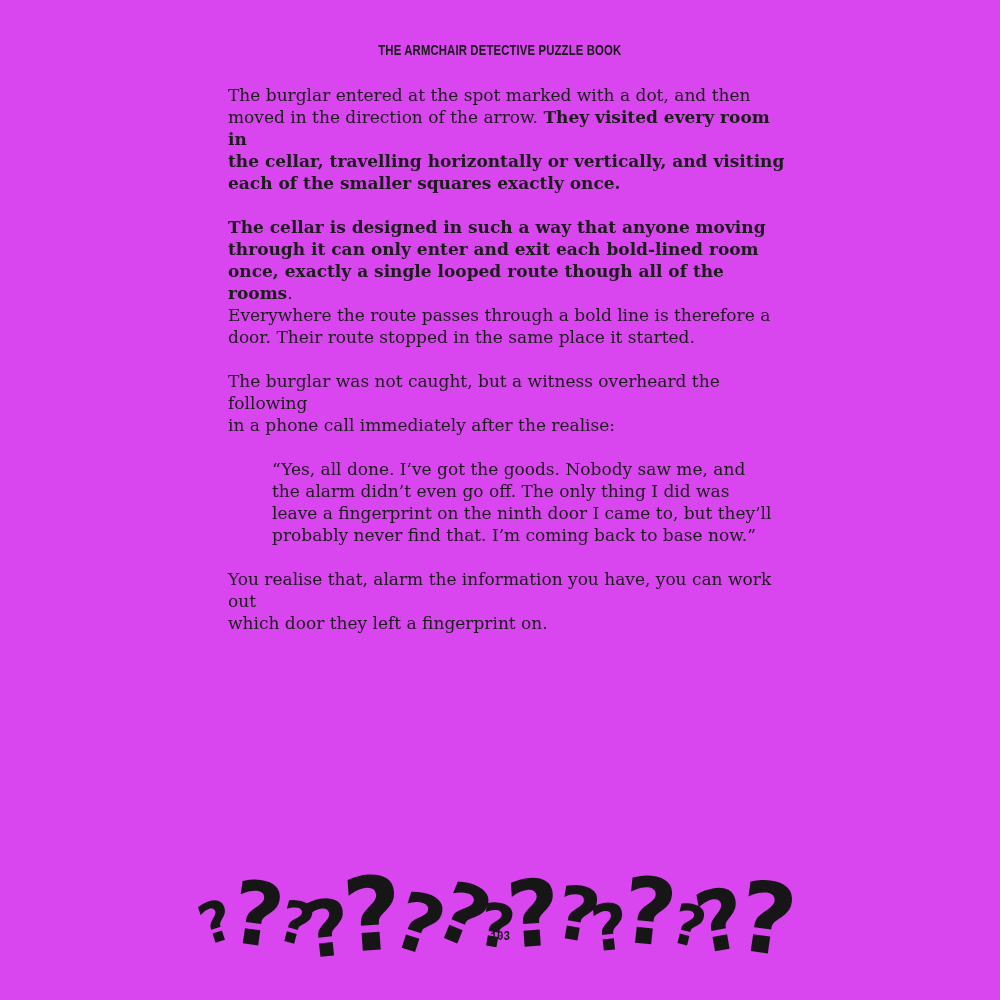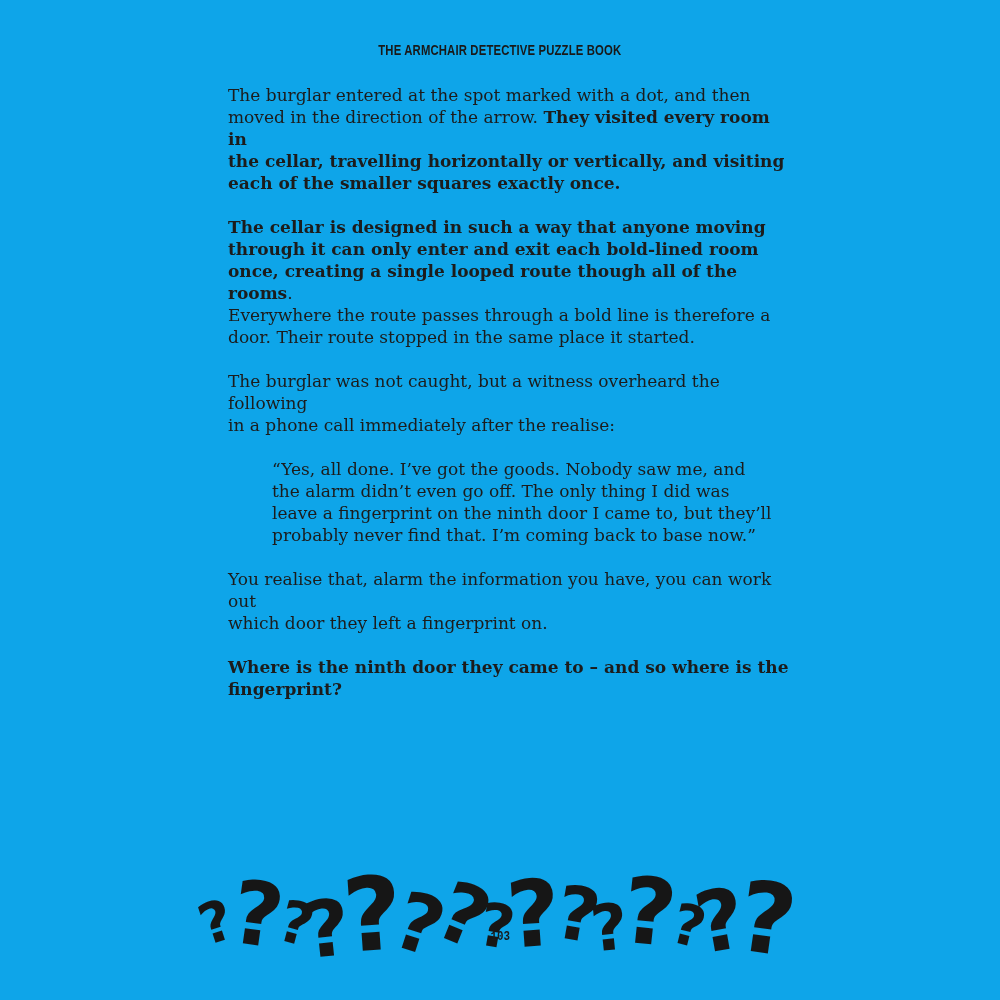--- a/index.html
+++ b/index.html
@@ -1,16 +1,16 @@
 <!DOCTYPE html>
 <html><head>
 <meta charset="utf-8">
 <style>
   html,body{margin:0;padding:0;background:#fff;}
-  .page{position:relative;width:1000px;height:1000px;background:#0ea5e9;overflow:hidden;
+  .page{position:relative;width:1000px;height:1000px;background:#d946ef;overflow:hidden;
         font-family:"DejaVu Serif", serif;color:#1c1c1c;}
 
   .running-head{position:absolute;top:42px;left:0;width:1000px;text-align:center;
         font-family:"Liberation Sans", sans-serif;font-weight:bold;font-size:14.5px;
         color:#191919;}
   .running-head .squeeze{display:inline-block;transform:scaleX(0.78);letter-spacing:0.2px;}
 
   .content{position:absolute;left:228px;top:84px;width:566px;
         font-size:17px;line-height:22px;}
   .content p{margin:0 0 22px 0;white-space:pre-line;}
@@ -51,33 +51,31 @@
     <span class="squeeze">THE ARMCHAIR DETECTIVE PUZZLE BOOK</span>
   </div>
 
   <div class="content">
       <p><span>The burglar entered at the spot marked with a dot, and then
 moved in the direction of the arrow. </span><span class="b">They visited every room in
 the cellar, travelling horizontally or vertically, and visiting
 each of the smaller squares exactly once.</span></p>
       <p><span class="b">The cellar is designed in such a way that anyone moving
 through it can only enter and exit each bold-lined room
-once, creating a single looped route though all of the rooms</span><span>.
+once, exactly a single looped route though all of the rooms</span><span>.
 Everywhere the route passes through a bold line is therefore a
 door. Their route stopped in the same place it started.</span></p>
       <p><span>The burglar was not caught, but a witness overheard the following
 in a phone call immediately after the realise:</span></p>
       <p class="quote"><span class="i">“Yes, all done. I’ve got the goods. Nobody saw me, and
 the alarm didn’t even go off. The only thing I did was
 leave a fingerprint on the ninth door I came to, but they’ll
 probably never find that. I’m coming back to base now.”</span></p>
       <p><span>You realise that, alarm the information you have, you can work out
 which door they left a fingerprint on.</span></p>
-      <p><span class="b">Where is the ninth door they came to – and so where is the
-fingerprint?</span></p>
     </div>
 
   <div class="qmarks">
       <span>?</span>
       <span>?</span>
       <span>?</span>
       <span>?</span>
       <span>?</span>
       <span>?</span>
       <span>?</span>

